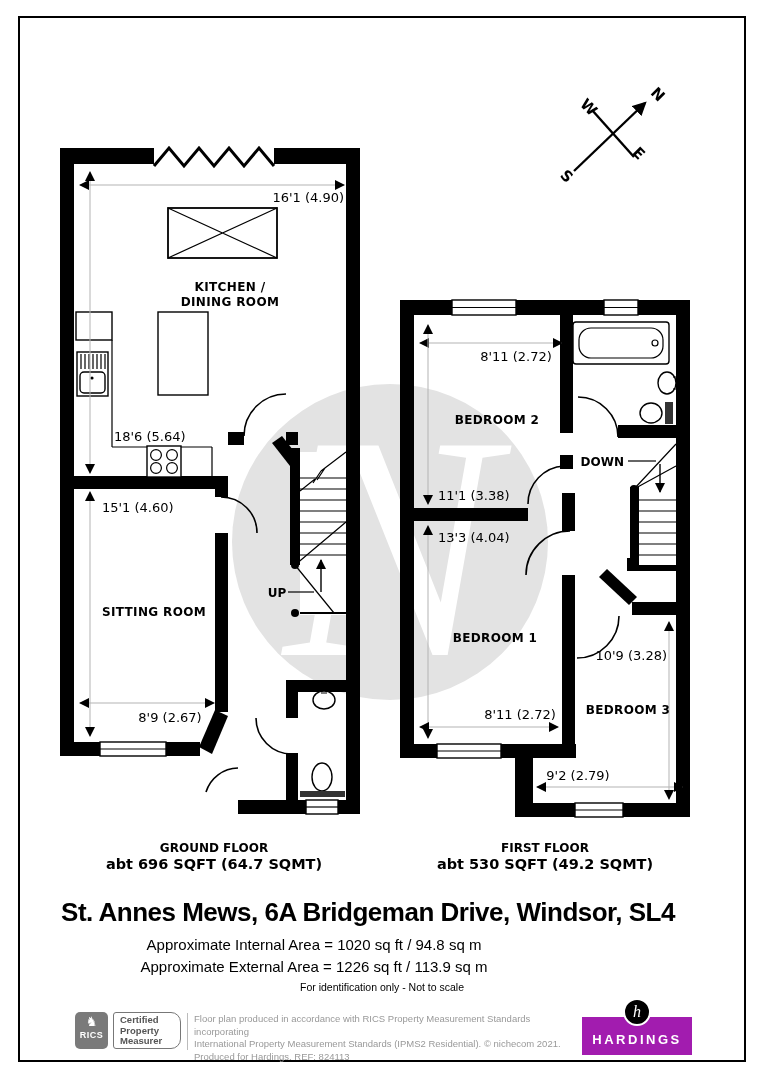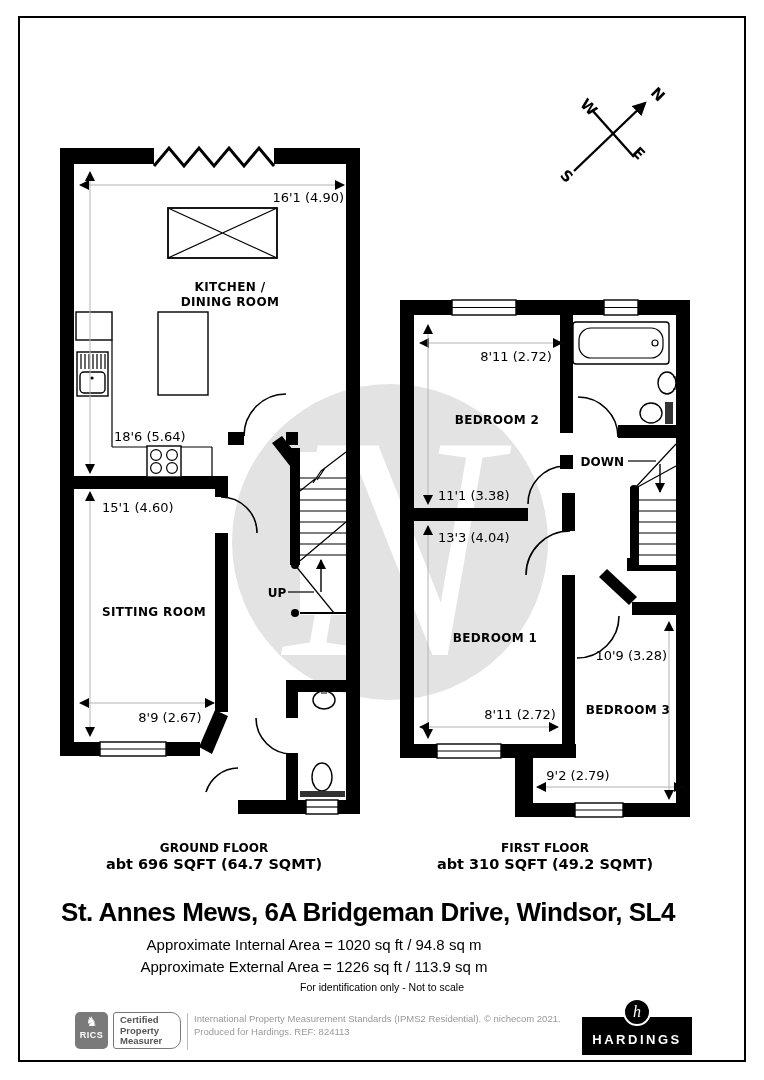--- a/index.html
+++ b/index.html
@@ -27,21 +27,21 @@
   .note-line{position:absolute;left:20px;top:981px;width:724px;text-align:center;font-size:10.5px;color:#000;}
   .rics-badge{position:absolute;left:75px;top:1012px;width:33px;height:37px;background:#7a7a7a;
         border-radius:5px;color:#fff;text-align:center;}
   .rics-badge .lion{font-size:13px;line-height:16px;display:block;margin-top:2px;}
   .rics-badge .rics-word{font-size:9px;font-weight:bold;letter-spacing:.5px;line-height:10px;display:block;}
   .cert-box{position:absolute;left:113px;top:1012px;width:68px;height:37px;border:1.5px solid #777;
         border-radius:3px 10px 10px 3px;padding:2px 15px 0 6px;box-sizing:border-box;}
   .cert-box div{font-size:9.5px;font-weight:bold;color:#555;line-height:10.5px;}
   .foot-sep{position:absolute;left:187px;top:1013px;width:1px;height:37px;background:#bbb;}
   .disclaimer{position:absolute;left:194px;top:1013px;width:380px;color:#999;font-size:9.5px;line-height:12.5px;}
-  .hardings{position:absolute;left:582px;top:1017px;width:110px;height:38px;background:#000000;
+  .hardings{position:absolute;left:582px;top:1017px;width:110px;height:38px;background:#a21caf;
         text-align:center;}
   .hardings .brand{color:#fff;font-size:13px;font-weight:bold;letter-spacing:2.5px;margin-top:15px;
         font-family:"Liberation Sans",sans-serif;}
   .hardings-circle{position:absolute;left:623px;top:998px;width:24px;height:24px;background:#000;
         border:2px solid #fff;border-radius:50%;text-align:center;}
   .hardings-circle span{color:#fff;font-family:"Liberation Serif",serif;font-style:italic;
         font-size:16px;line-height:23px;}
 </style>
 </head>
 <body>
@@ -263,39 +263,40 @@
 </svg>
 
 <div class="page-border"></div>
 
 <div class="caption" style="left:39px;top:840px;width:350px;">
   <div class="l1">GROUND FLOOR</div>
   <div class="l2">abt 696 SQFT (64.7 SQMT)</div>
 </div>
 <div class="caption" style="left:370px;top:840px;width:350px;">
   <div class="l1">FIRST FLOOR</div>
-  <div class="l2">abt 310 SQFT (49.2 SQMT)</div>
+  <div class="l2">abt 530 SQFT (49.2 SQMT)</div>
 </div>
 
 <div class="title">St. Annes Mews, 6A Bridgeman Drive, Windsor, SL4</div>
 <div class="area-line" style="top:936px;">Approximate Internal Area = 1020 sq ft / 94.8 sq m</div>
 <div class="area-line" style="top:958px;">Approximate External Area = 1226 sq ft / 113.9 sq m</div>
 <div class="note-line">For identification only - Not to scale</div>
 
 <div class="rics-badge">
   <span class="lion">♞</span>
   <span class="rics-word">RICS</span>
 </div>
 <div class="cert-box">
   <div>Certified</div>
   <div>Property</div>
   <div>Measurer</div>
 </div>
 <div class="foot-sep"></div>
 <div class="disclaimer">
+  <div>Floor plan produced in accordance with RICS Property Measurement Standards incorporating</div>
   <div>International Property Measurement Standards (IPMS2 Residential).  © nichecom 2021.</div>
   <div>Produced for Hardings.   REF:  824113</div>
 </div>
 <div class="hardings">
   <div class="brand">HARDINGS</div>
 </div>
 <div class="hardings-circle">
   <span>h</span>
 </div>
 

